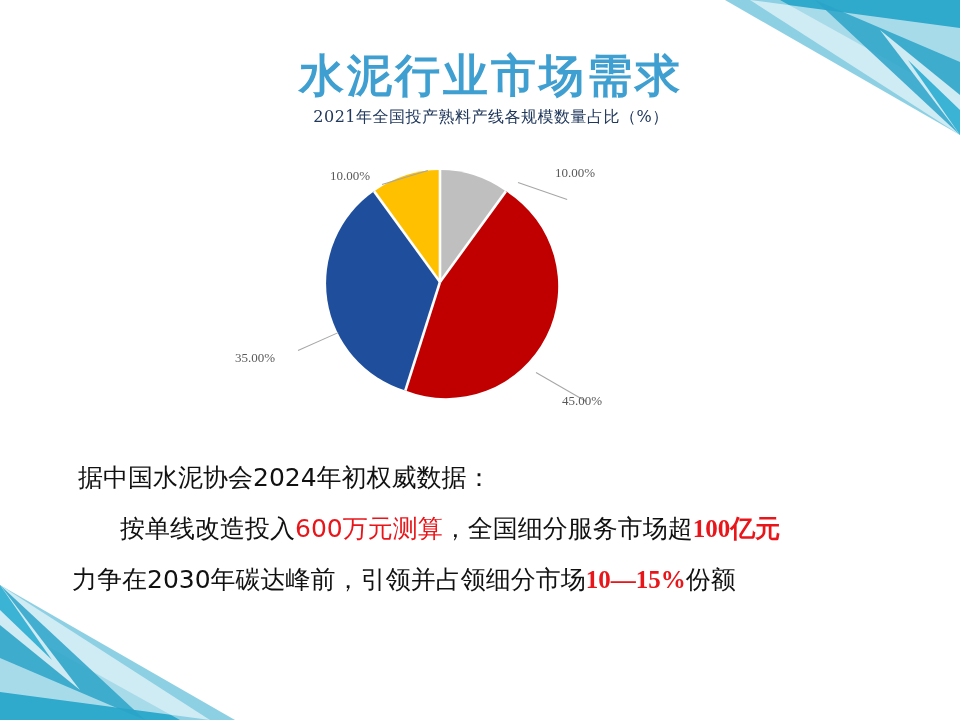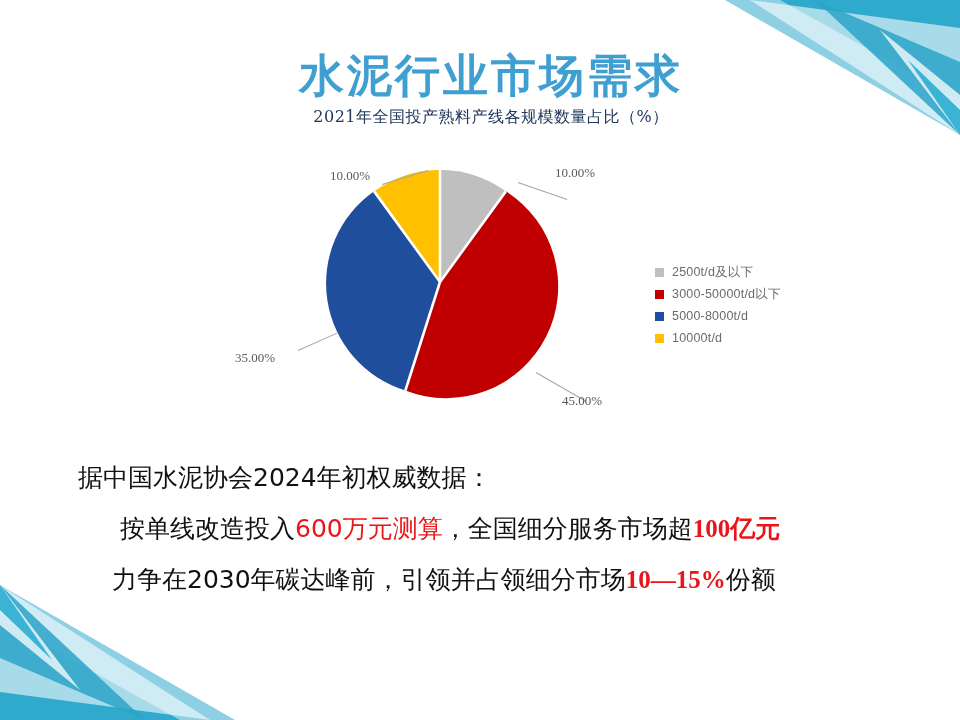--- a/index.html
+++ b/index.html
@@ -128,21 +128,21 @@
   .bline {
     font-size: 25px;
     color: #111111;
     line-height: 1.0;
     white-space: nowrap;
     font-family: "DejaVu Sans", "Liberation Sans", sans-serif;
   }
   .bline1 { margin-left: 78px; margin-top: 10px; }
   .bline2 { margin-left: 160px; margin-top: 26px; }
   .bline3 { margin-left: 120px; margin-top: 26px; }
-  .bline4 { margin-left: 112px; margin-top: 26px; }
+  .bline4 { margin-left: 72px; margin-top: 26px; }
   .red  { color: #e8161a; }
   .bold { font-weight: normal; }
   .boldred { color: #e8161a; font-weight: bold; font-family: Liberation Serif, serif; }
 </style>
 </head>
 <body>
 
 <div class="slide">
 
   <svg class="deco deco-tr" viewBox="0 0 330 135">
@@ -193,38 +193,20 @@
     <div class="leader" style="left:318px; top:32px; width:52px; transform:rotate(19deg);"></div>
     <div class="leader" style="left:336px; top:222px; width:58px; transform:rotate(30deg);"></div>
     <div class="leader" style="left:98px; top:200px; width:44px; transform:rotate(-24deg);"></div>
     <div class="leader" style="left:182px; top:34px; width:48px; transform:rotate(-17deg);"></div>
 
     <div class="pct-label pct-gold">10.00%</div>
     <div class="pct-label pct-gray">10.00%</div>
     <div class="pct-label pct-blue">35.00%</div>
     <div class="pct-label pct-red">45.00%</div>
 
-    <div class="legend">
-      <div class="legend-row">
-        <span class="legend-swatch" style="background:#bfbfbf"></span>
-        <span class="legend-label">2500t/d及以下</span>
-      </div>
-      <div class="legend-row">
-        <span class="legend-swatch" style="background:#c00000"></span>
-        <span class="legend-label">3000-50000t/d以下</span>
-      </div>
-      <div class="legend-row">
-        <span class="legend-swatch" style="background:#1f4e9c"></span>
-        <span class="legend-label">5000-8000t/d</span>
-      </div>
-      <div class="legend-row">
-        <span class="legend-swatch" style="background:#ffc000"></span>
-        <span class="legend-label">10000t/d</span>
-      </div>
-    </div>
 
   </div>
 
   <div class="body-text">
     <div class="bline bline1">
       <span>据中国水泥协会2024年初权威数据：</span>
     </div>
     <div class="bline bline3">
       <span>按单线改造投入</span><span class="red">600万元测算</span><span>，</span><span class="bold">全国细分服务市场超</span><span class="boldred">100亿元</span>
     </div>

